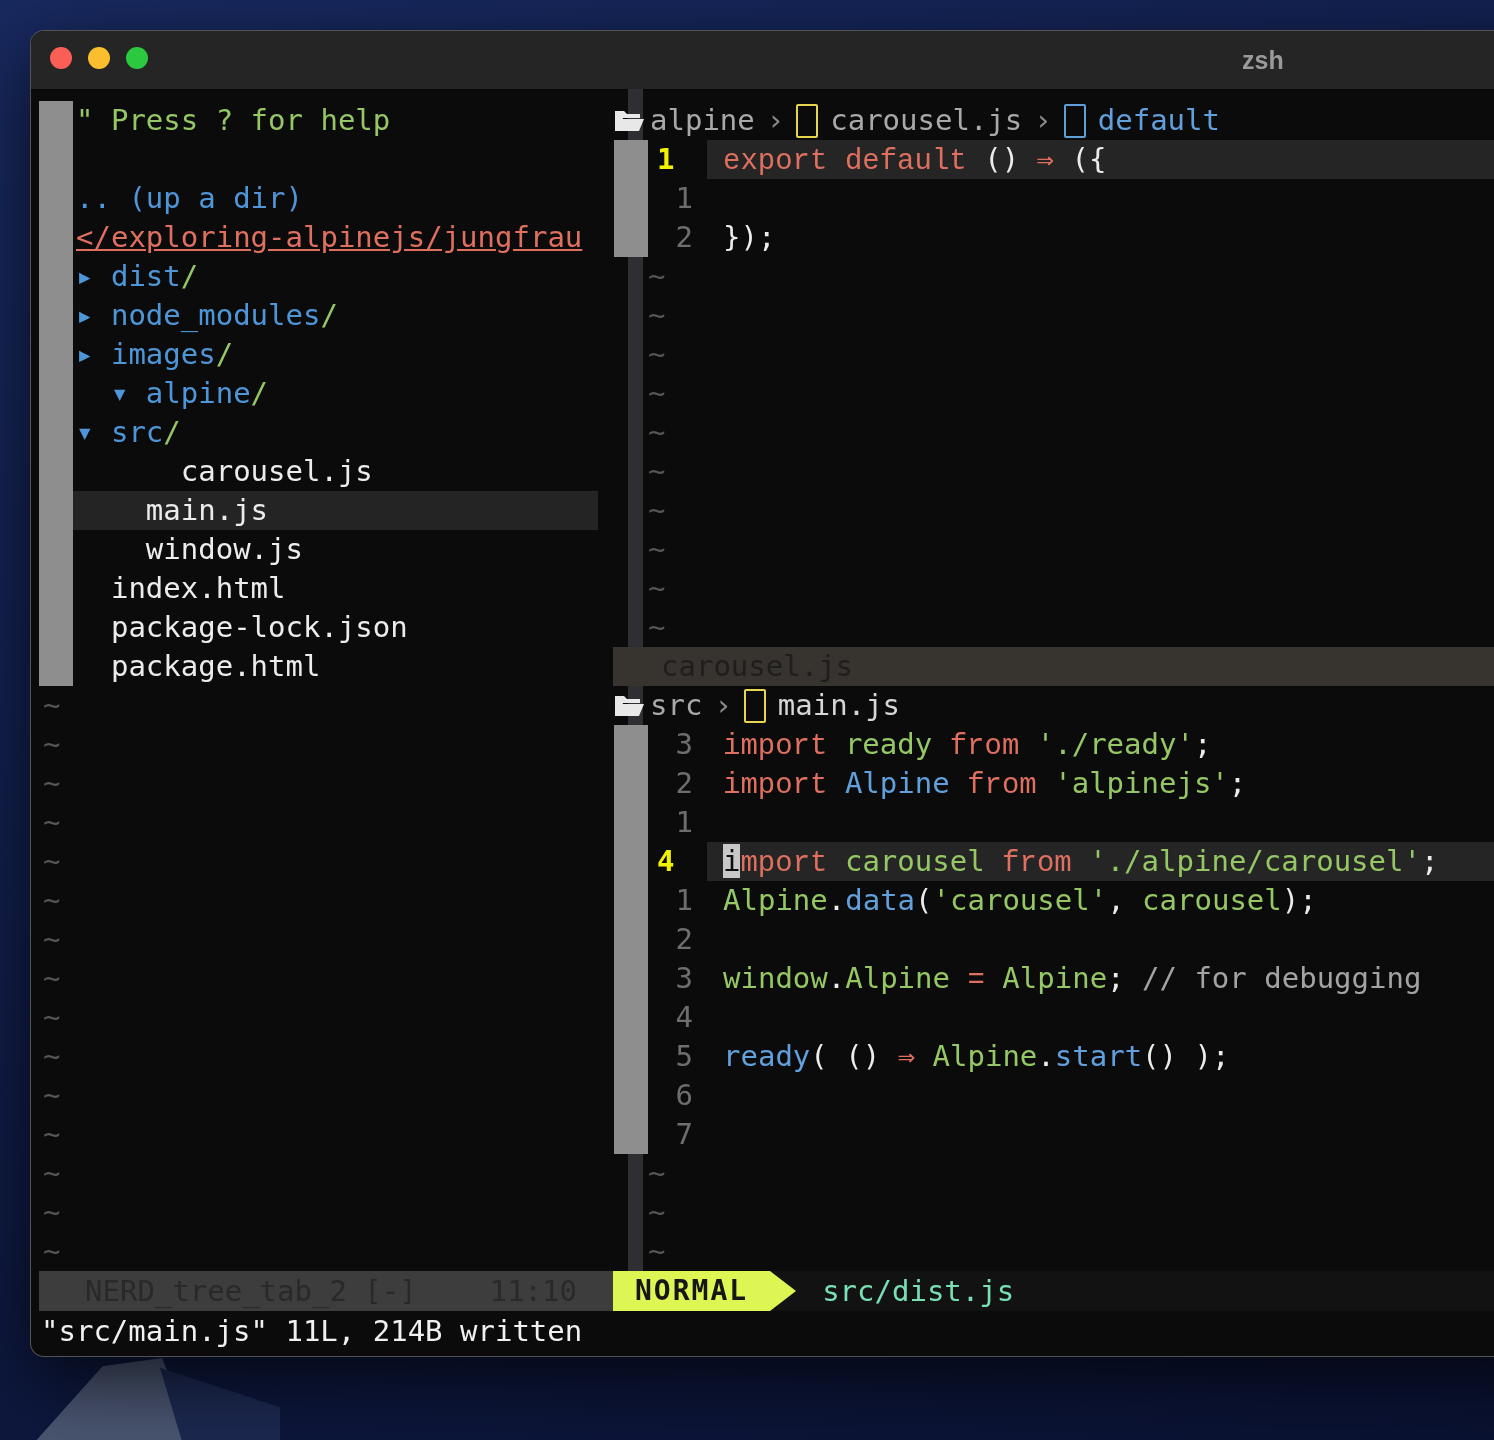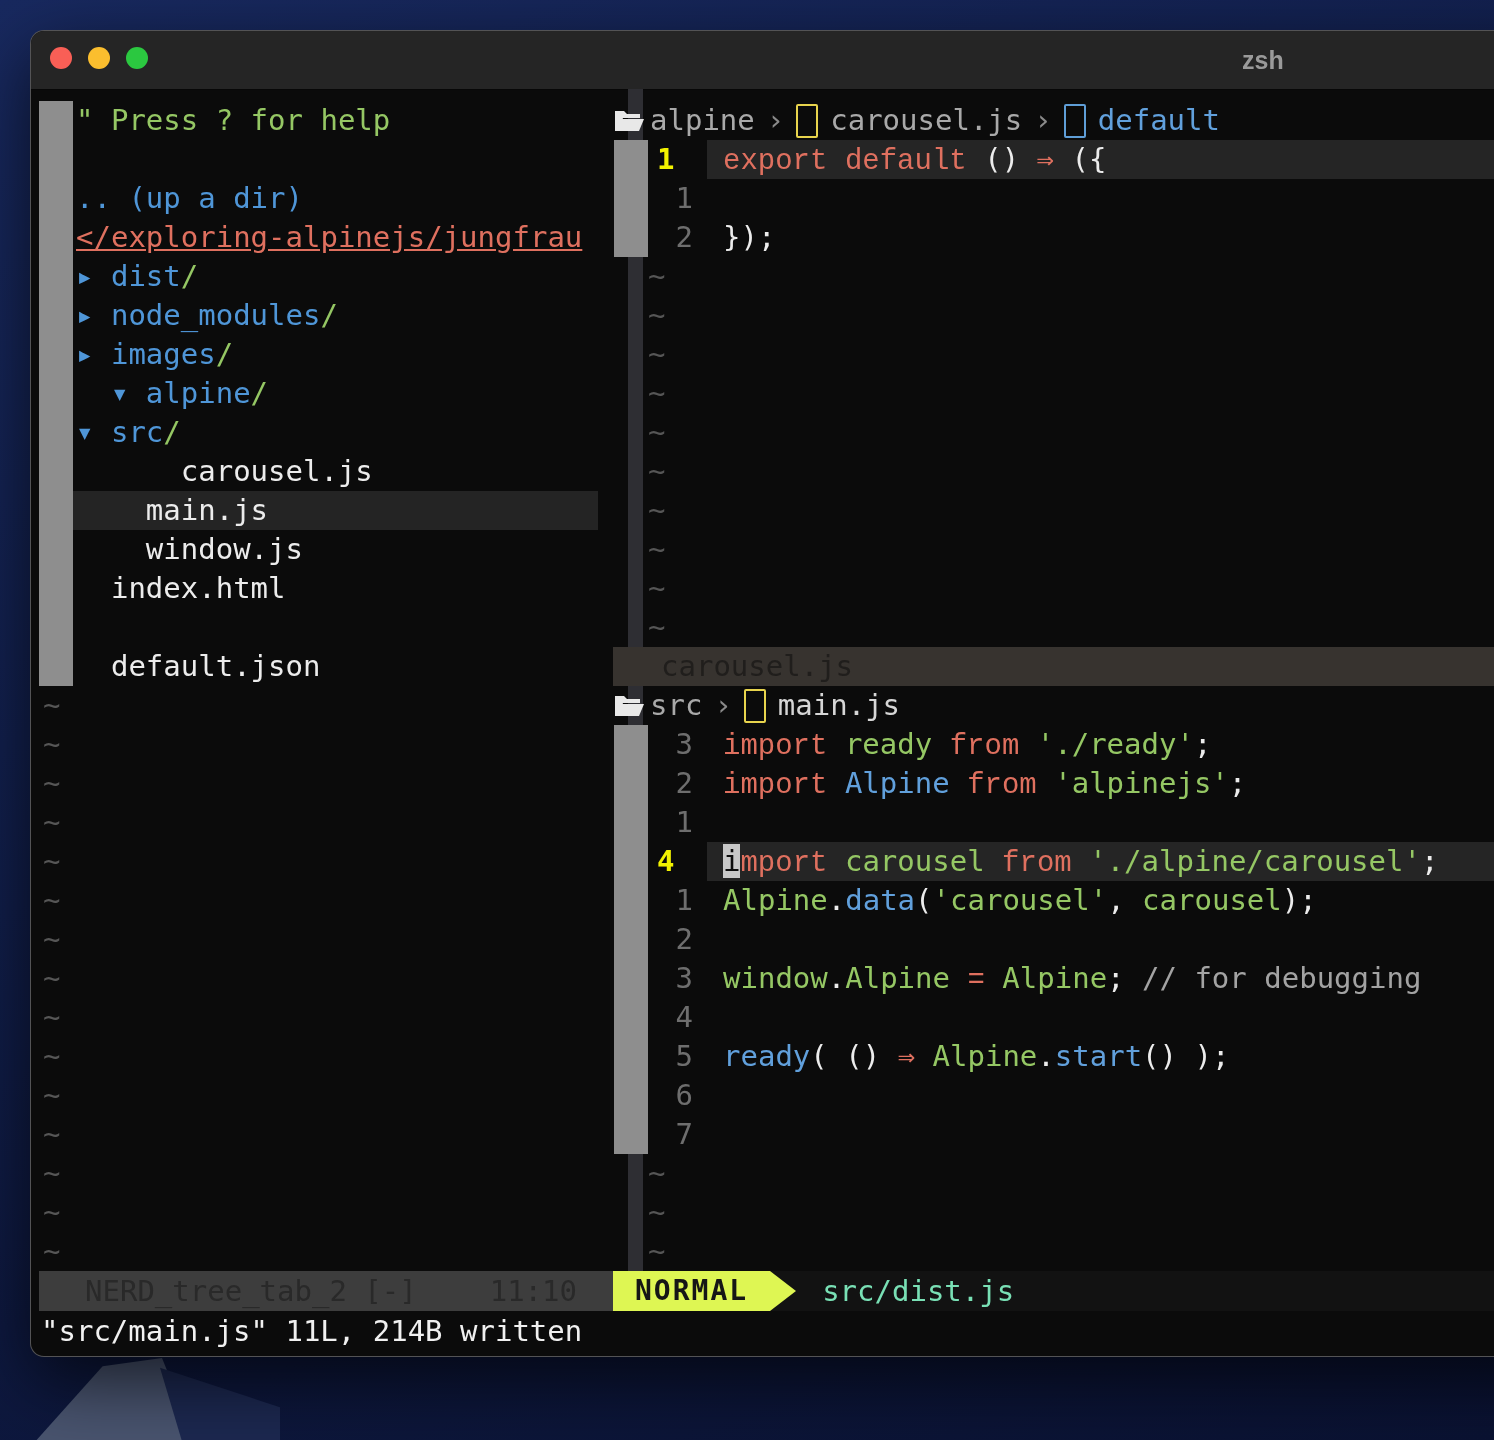--- a/index.html
+++ b/index.html
@@ -119,22 +119,22 @@
       <div class="row"><span class="tk tp">&lt;/exploring-alpinejs/jungfrau</span></div>
       <div class="row"><span class="tk ta">▸ </span><span class="tk td">dist</span><span class="tk ts">/</span></div>
       <div class="row"><span class="tk ta">▸ </span><span class="tk td">node_modules</span><span class="tk ts">/</span></div>
       <div class="row"><span class="tk ta">▸ </span><span class="tk td">images</span><span class="tk ts">/</span></div>
       <div class="row"><span class="tk pl">  </span><span class="tk ta">▾ </span><span class="tk td">alpine</span><span class="tk ts">/</span></div>
       <div class="row"><span class="tk ta">▾ </span><span class="tk td">src</span><span class="tk ts">/</span></div>
       <div class="row"><span class="tk pl">      </span><span class="tk tf">carousel.js</span></div>
       <div class="row cur"><span class="tk pl">    </span><span class="tk tf">main.js</span></div>
       <div class="row"><span class="tk pl">    </span><span class="tk tf">window.js</span></div>
       <div class="row"><span class="tk pl">  </span><span class="tk tf">index.html</span></div>
-      <div class="row"><span class="tk pl">  </span></div>
-      <div class="row"><span class="tk pl">  </span><span class="tk tf">default.json</span></div>
+      <div class="row"><span class="tk pl">  </span><span class="tk tf">package-lock.json</span></div>
+      <div class="row"><span class="tk pl">  </span><span class="tk tf">package.html</span></div>
     </div>
   <div class="vbar tree-bar"></div>
   <div class="tree-tildes" id="tree-tildes">
       <div class="tilde">~</div>
       <div class="tilde">~</div>
       <div class="tilde">~</div>
       <div class="tilde">~</div>
       <div class="tilde">~</div>
       <div class="tilde">~</div>
       <div class="tilde">~</div>

